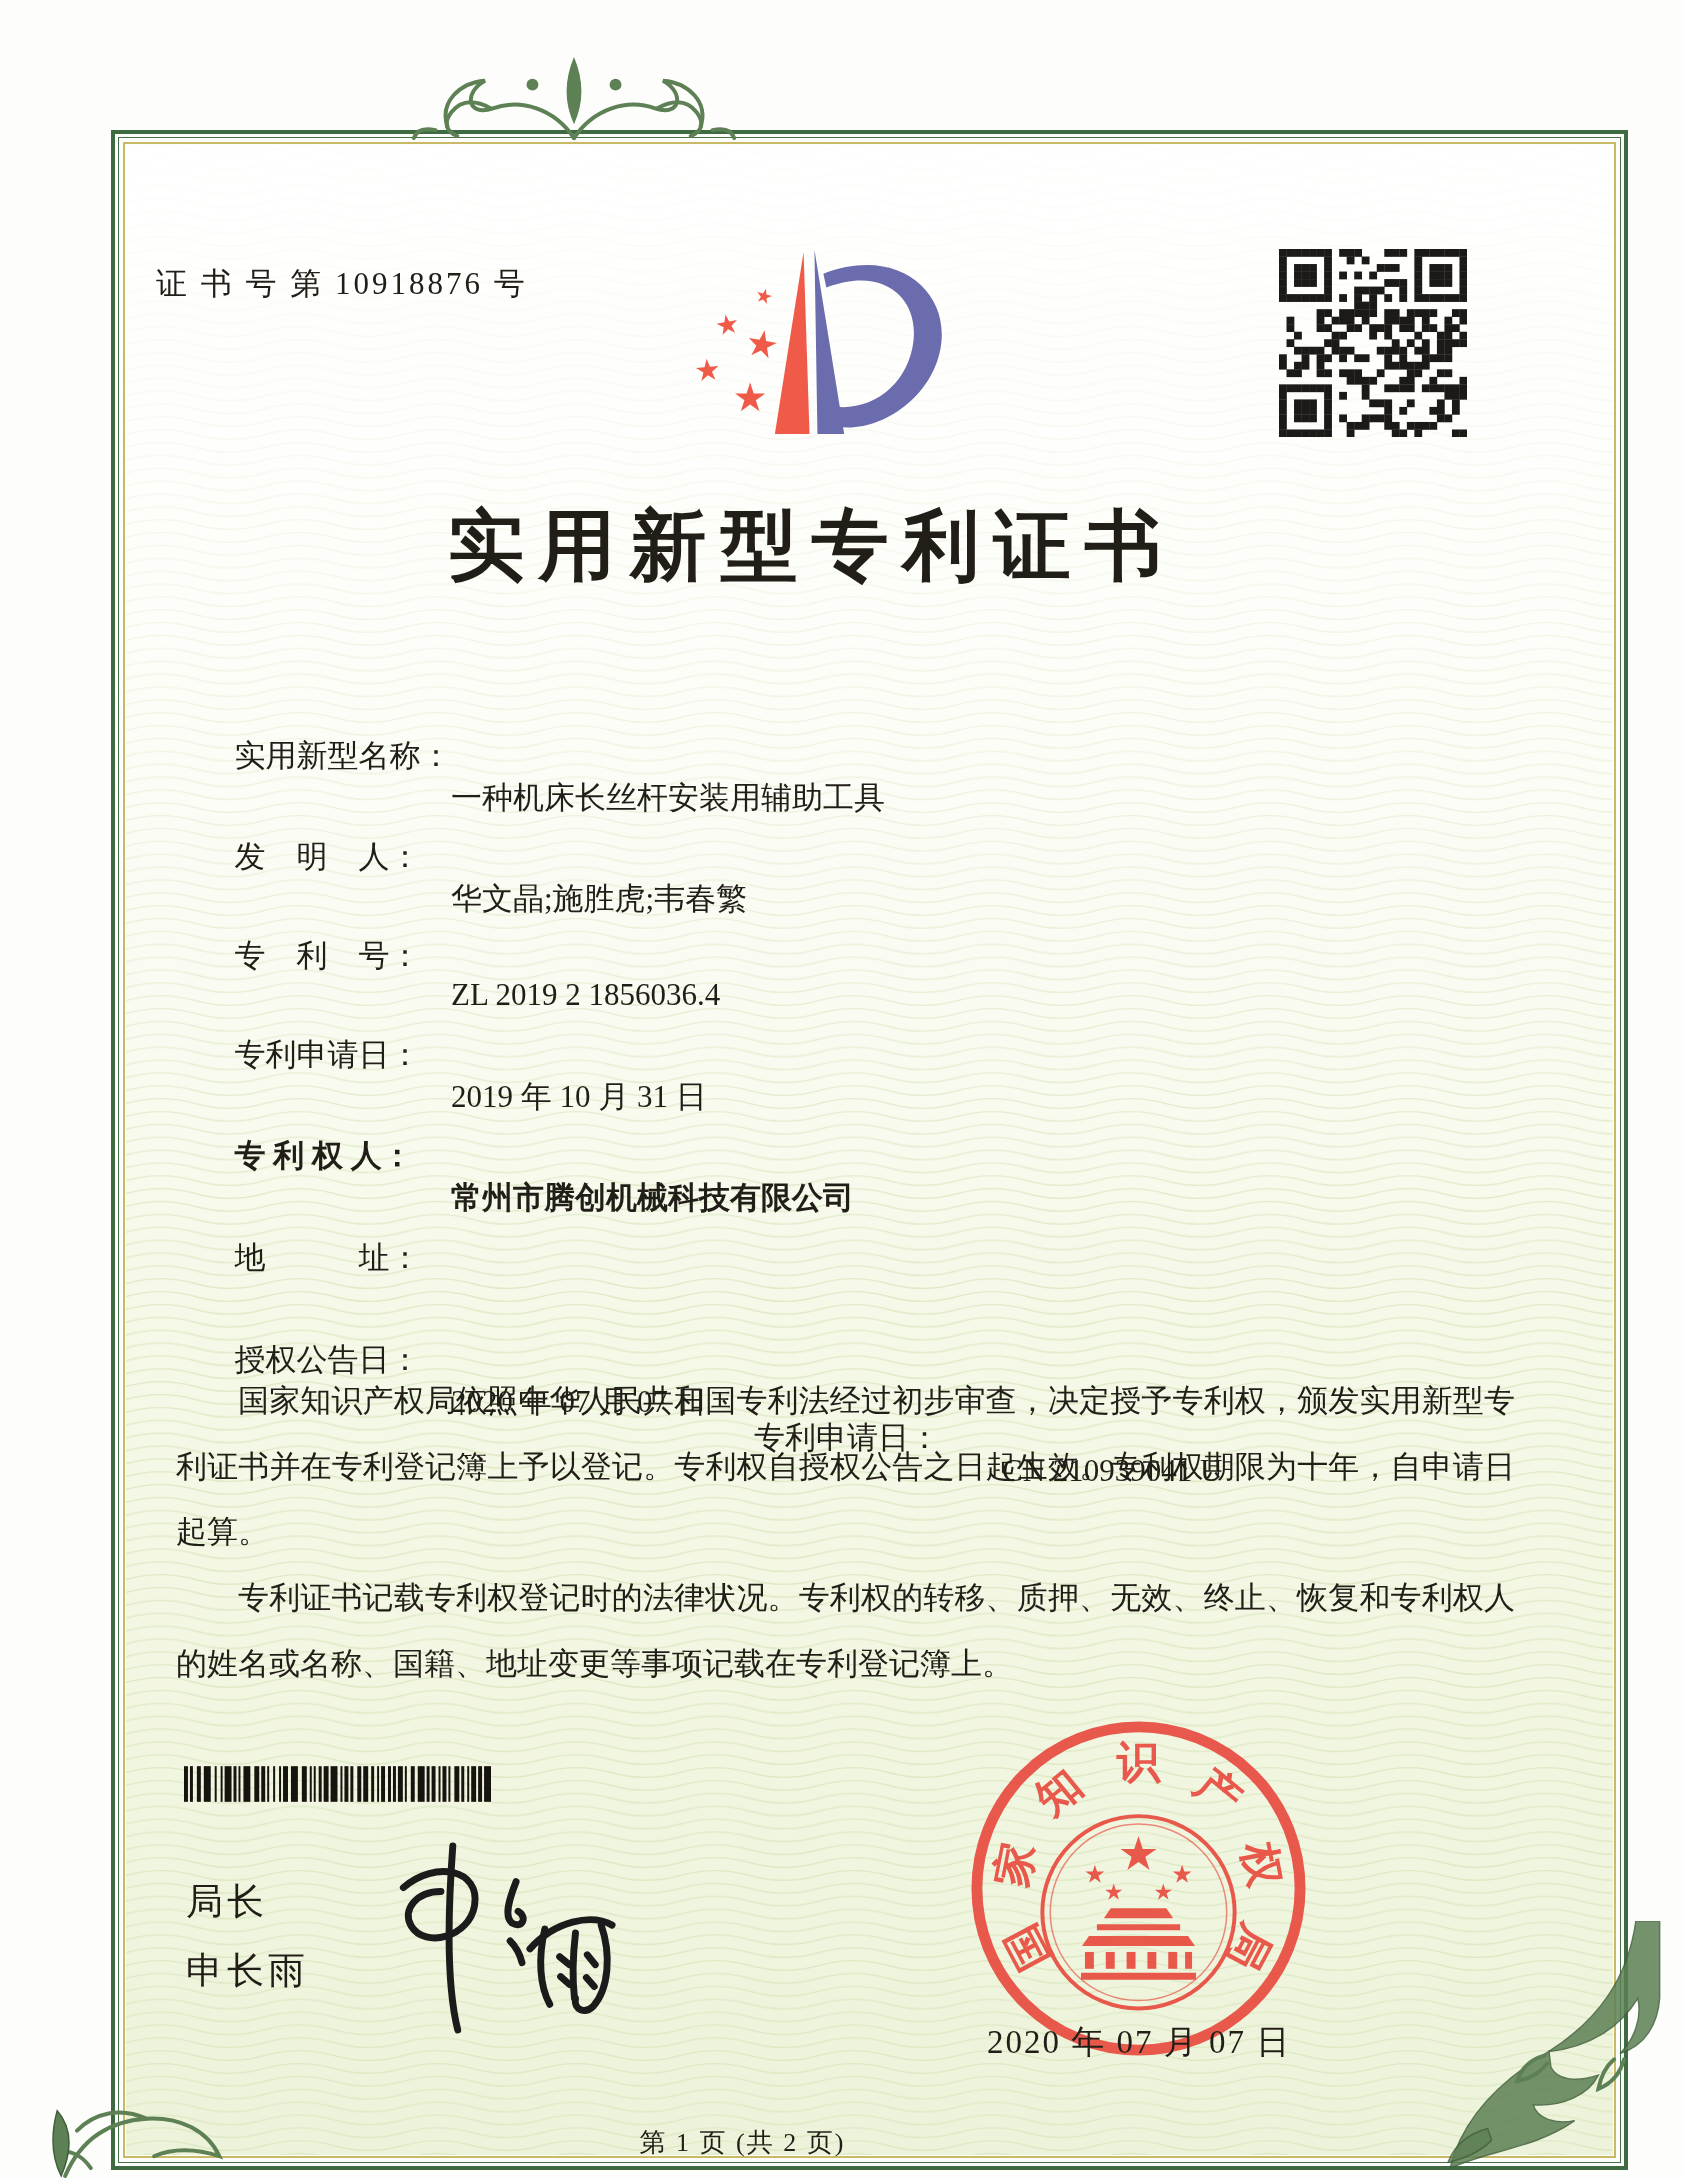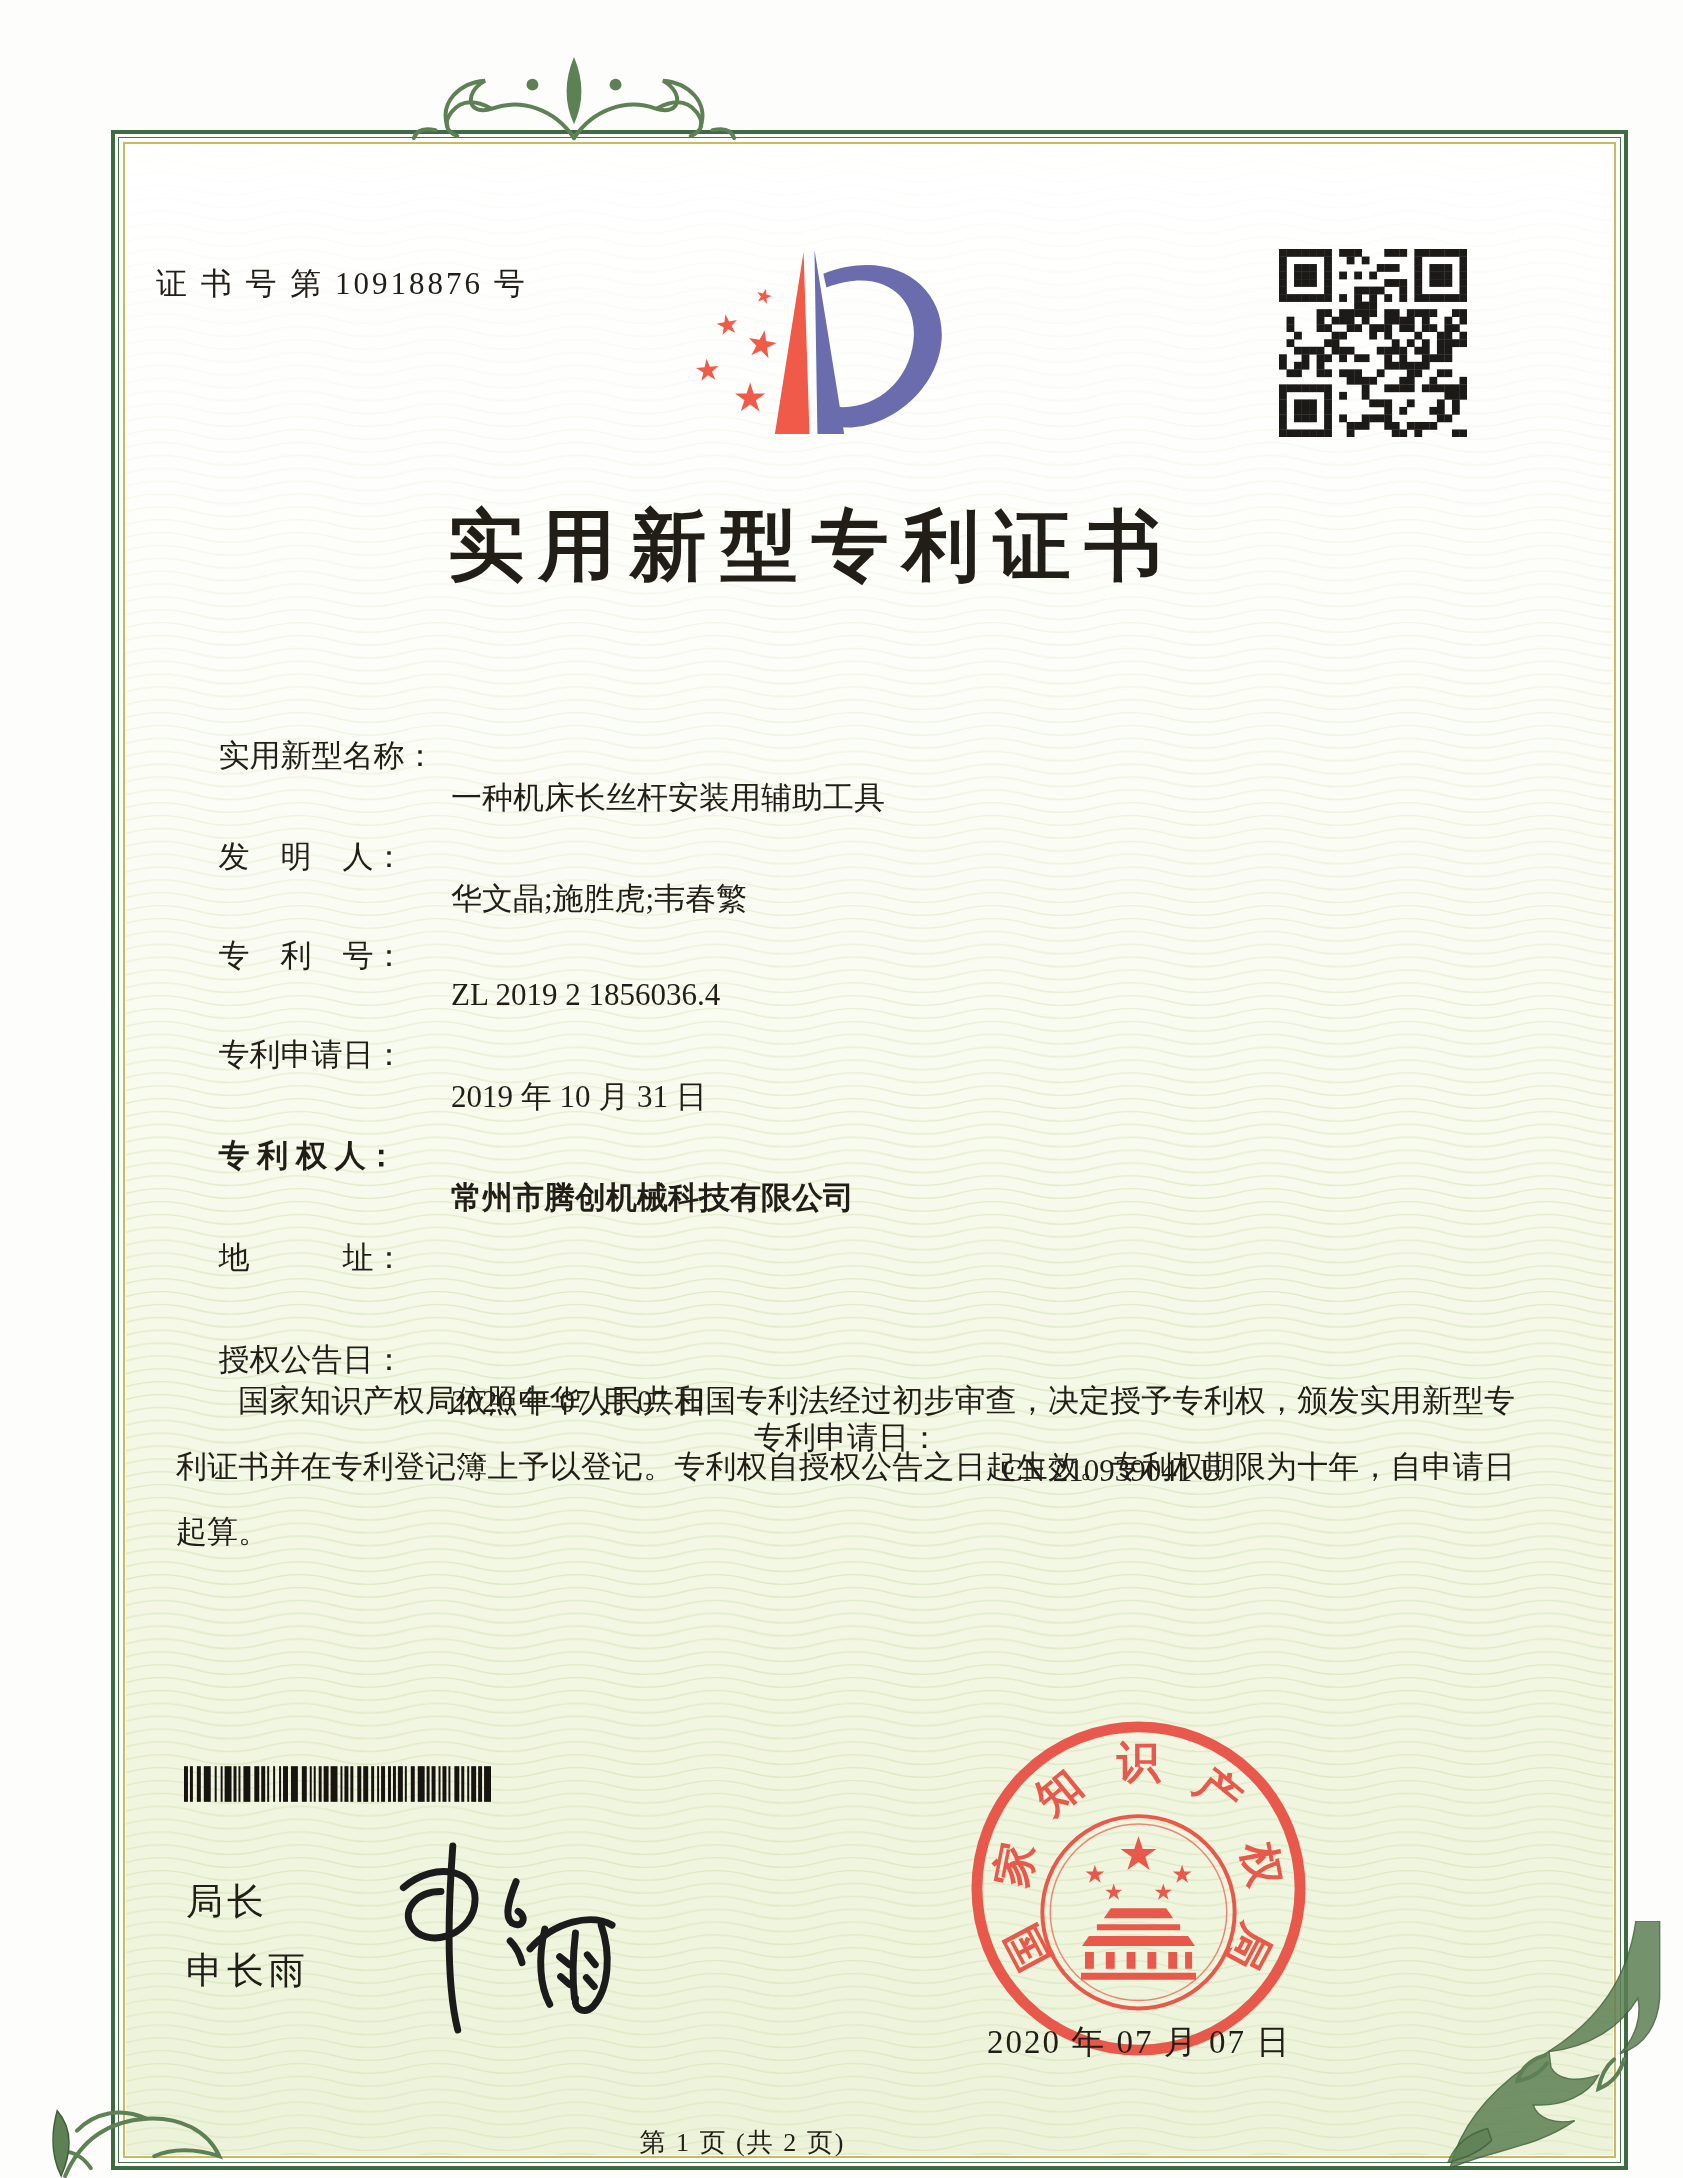--- a/index.html
+++ b/index.html
@@ -13,21 +13,21 @@
   .frame-gold{position:absolute;left:8px;top:8px;right:8px;bottom:8px;border:2px solid #c9b964;}
   .paper{position:absolute;left:11px;top:11px;right:11px;bottom:11px;overflow:hidden;}
   .wave-svg{position:absolute;left:0;top:0;width:100%;height:100%;}
   .wave-fade{position:absolute;left:0;top:0;width:100%;height:58%;
     background:linear-gradient(to bottom,rgba(255,255,255,.95),rgba(255,255,255,0));}
   
   .cert-no{position:absolute;left:156px;top:263px;font-size:31px;letter-spacing:3px;}
   .title{position:absolute;left:178px;top:495px;width:1267px;text-align:center;
     font-size:77px;font-weight:bold;letter-spacing:14px;}
   .field-row{position:absolute;left:203px;font-size:31px;white-space:pre;width:1317px;}
-  .field-row .lab{white-space:pre;}
+  .field-row .lab{white-space:pre;margin-left:16px;}
   .field-row .val{position:absolute;left:248px;white-space:pre;}
   .grant-lab2{position:absolute;left:551px;white-space:pre;}
   .grant-val2{position:absolute;left:799px;white-space:pre;}
   .body-text{position:absolute;left:176px;top:1368px;width:1339px;font-size:31px;
     line-height:2.12;text-align:justify;}
   .body-text p{margin:0;text-indent:2em;}
   .director{position:absolute;left:186px;font-size:37px;
     font-family:"Liberation Sans","DejaVu Sans",sans-serif;letter-spacing:4px;}
   .seal-date{position:absolute;left:941px;top:2020px;width:396px;text-align:center;
     font-size:33px;letter-spacing:2px;z-index:6;}
@@ -447,20 +447,21 @@
 </div>
 <div class="field-row" style="top:1303px;">
   <span class="lab">授权公告日：</span>
   <span class="val">2020 年 07 月 07 日</span>
   <span class="grant-lab2">专利申请日：</span>
   <span class="grant-val2">CN 210939041 U</span>
 </div>
 
 <div class="body-text">
   <p>国家知识产权局依照中华人民共和国专利法经过初步审查，决定授予专利权，颁发实用新型专利证书并在专利登记簿上予以登记。专利权自授权公告之日起生效。专利权期限为十年，自申请日起算。</p>
+  <p>专利证书记载专利权登记时的法律状况。专利权的转移、质押、无效、终止、恢复和专利权人的姓名或名称、国籍、地址变更等事项记载在专利登记簿上。</p>
 </div>
 
 <div class="barcode-box" id="barcode"><svg width="307" height="36" viewBox="0 0 310 36">
       <rect x="0" y="0" width="4" height="36" fill="#17140f"></rect>
       <rect x="6" y="0" width="3" height="36" fill="#17140f"></rect>
       <rect x="13" y="0" width="4" height="36" fill="#17140f"></rect>
       <rect x="20" y="0" width="7" height="36" fill="#17140f"></rect>
       <rect x="31" y="0" width="2" height="36" fill="#17140f"></rect>
       <rect x="37" y="0" width="2" height="36" fill="#17140f"></rect>
       <rect x="41" y="0" width="7" height="36" fill="#17140f"></rect>

